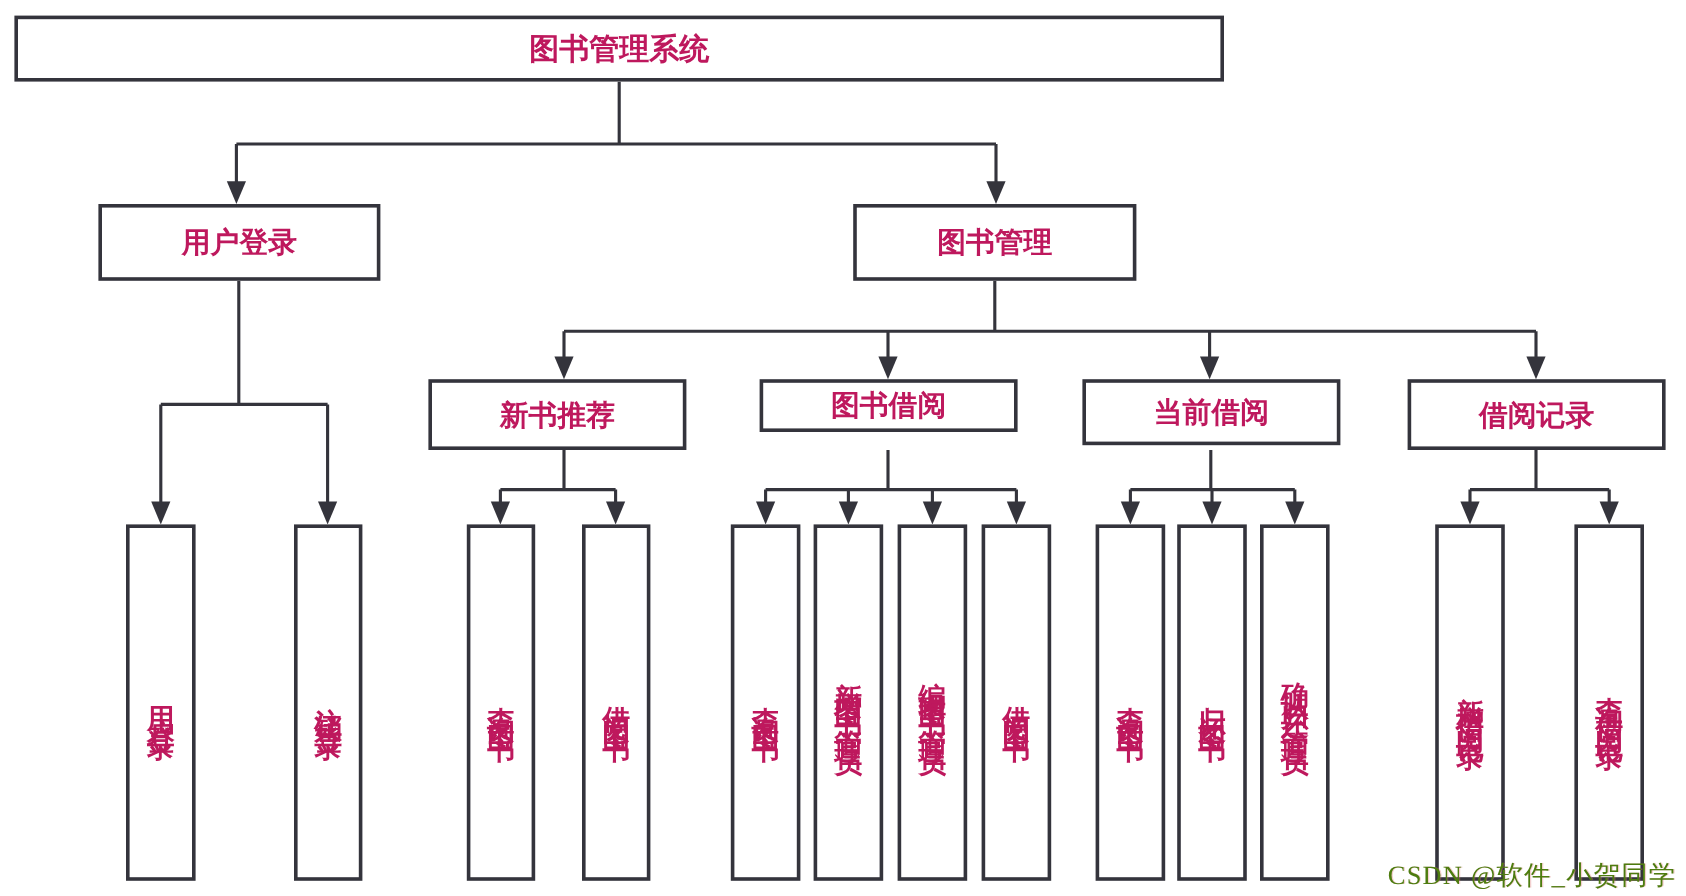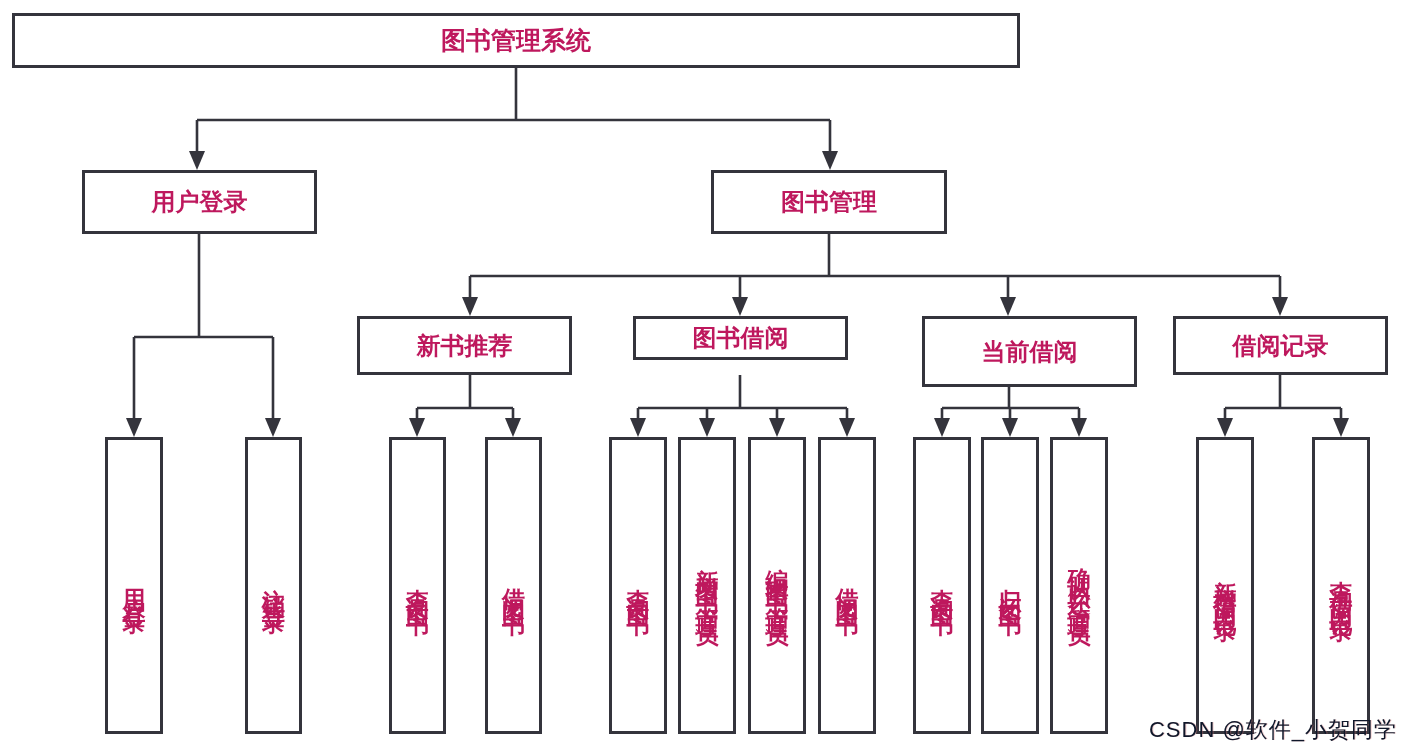--- a/index.html
+++ b/index.html
@@ -40,45 +40,46 @@
     letter-spacing: 8px;
     line-height: 1;
     font-size: 23px;
   }
   
   #b-root        { left: 12px;  top: 13px;  width: 1008px; height: 55px; }
   #b-user-login  { left: 82px;  top: 170px; width: 235px;  height: 64px; }
   #b-book-mgmt   { left: 711px; top: 170px; width: 236px;  height: 64px; }
   #b-new-rec     { left: 357px; top: 316px; width: 215px;  height: 59px; }
   #b-borrowing   { left: 633px; top: 316px; width: 215px;  height: 44px; }
-  #b-current     { left: 922px; top: 316px; width: 215px;  height: 71px; }
+  #b-current     { left: 902px; top: 316px; width: 215px;  height: 55px; }
   #b-records     { left: 1173px;top: 316px; width: 215px;  height: 59px; }
   .leaf          { top: 437px; height: 297px; }
   #l-user-login  { left: 105px;  width: 58px; }
   #l-logout      { left: 245px;  width: 57px; }
   #l-nr-query    { left: 389px;  width: 57px; }
   #l-nr-borrow   { left: 485px;  width: 57px; }
   #l-bb-query    { left: 609px;  width: 58px; }
   #l-bb-add      { left: 678px;  width: 58px; }
   #l-bb-edit     { left: 748px;  width: 58px; }
   #l-bb-borrow   { left: 818px;  width: 58px; }
   #l-cb-query    { left: 913px;  width: 58px; }
   #l-cb-return   { left: 981px;  width: 58px; }
   #l-cb-confirm  { left: 1050px; width: 58px; }
   #l-br-add      { left: 1196px; width: 58px; }
   #l-br-query    { left: 1312px; width: 58px; }
   .watermark {
     position: absolute;
     right: 8px;
     bottom: 2px;
     font-size: 22px;
-    color: #0f172a;
+    color: #4d7c0f;
     text-shadow: 1px 0 0 rgba(220,120,120,0.35);
     letter-spacing: 1px;
     white-space: nowrap;
+    font-family: Liberation Serif, serif;
   }
 </style>
 </head>
 <body>
 
 <div class="stage">
 
   <svg class="connectors" viewBox="0 0 1405 747" xmlns="http://www.w3.org/2000/svg">
     <g stroke="#34343c" stroke-width="2.6" fill="none">
 

